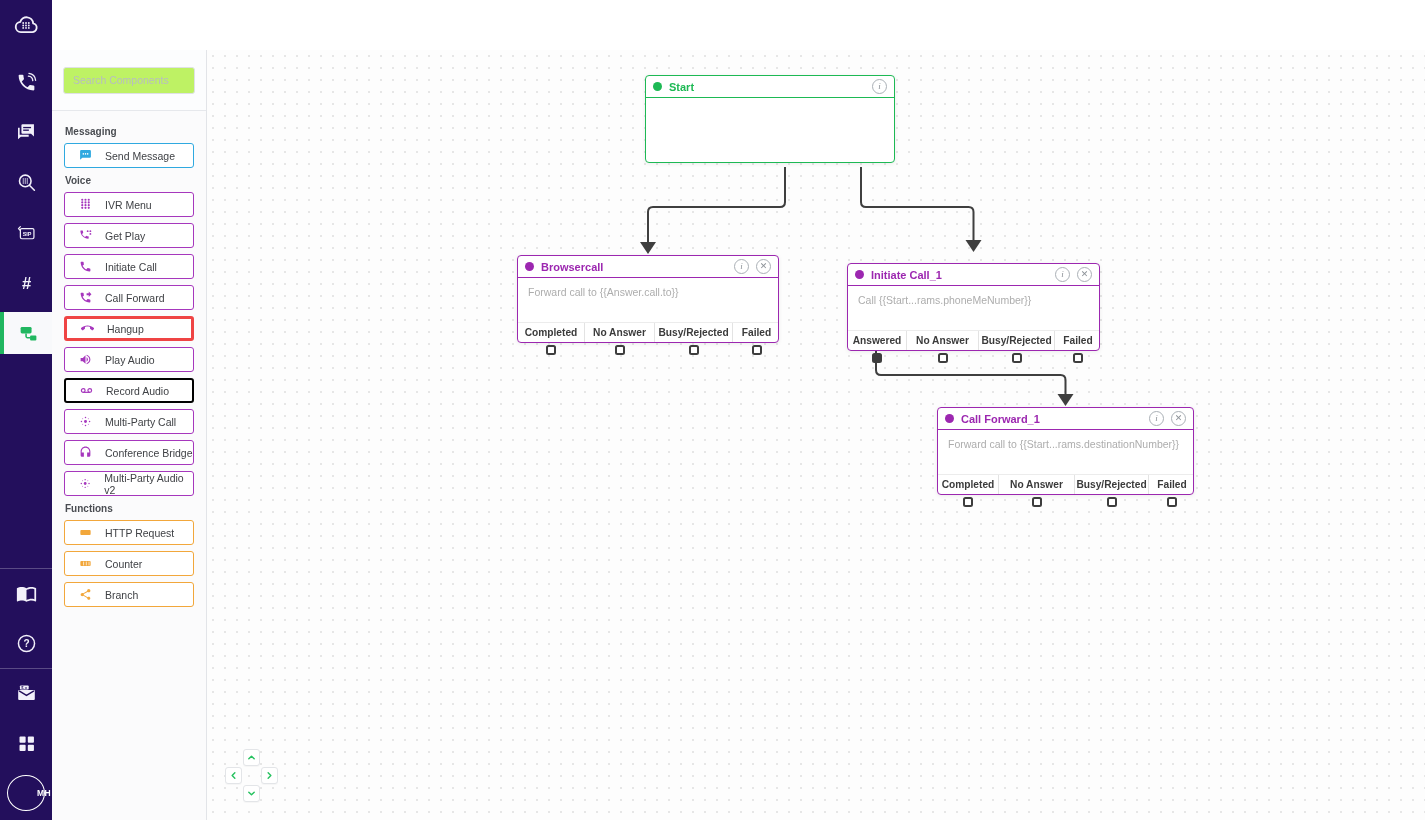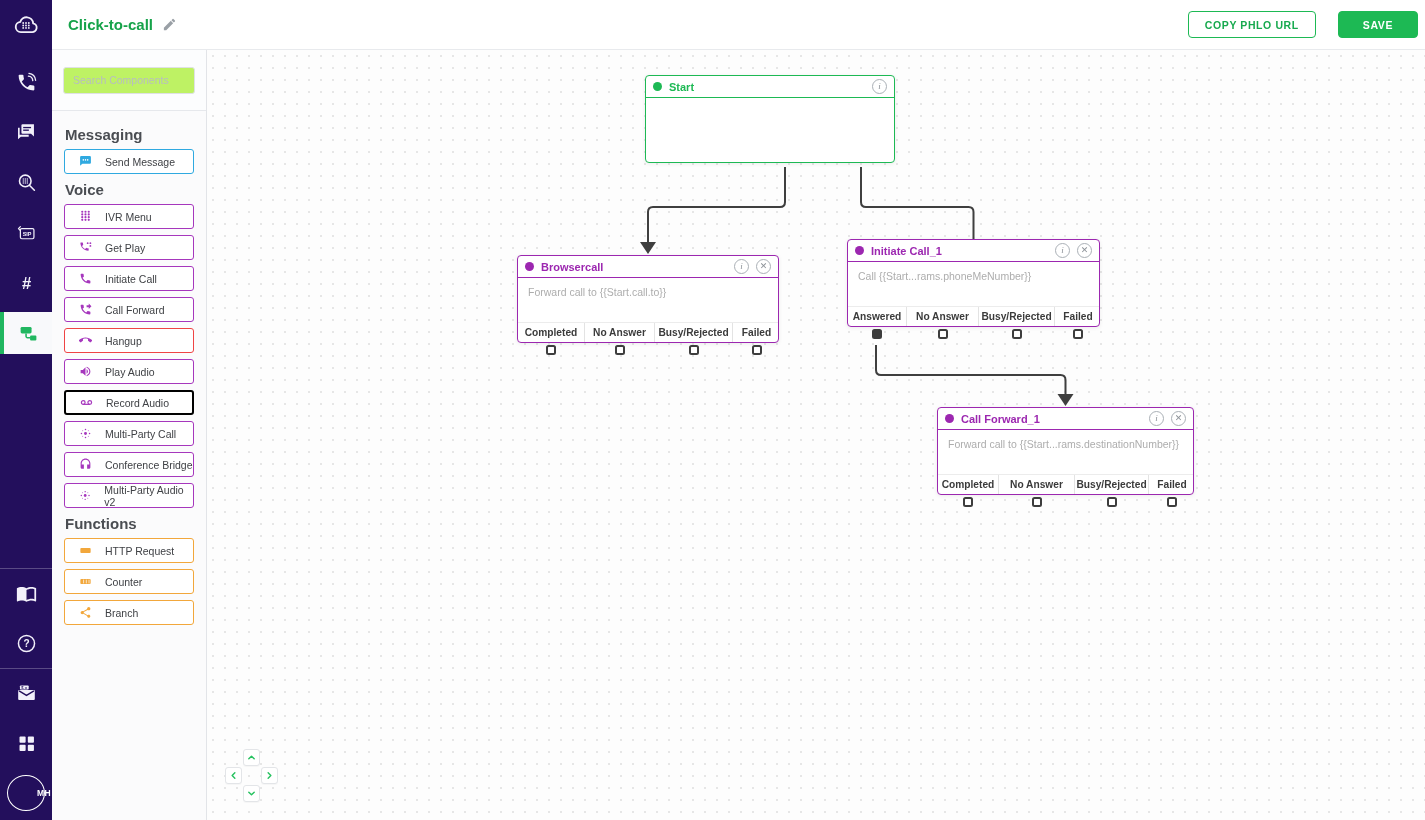--- a/index.html
+++ b/index.html
@@ -23,21 +23,21 @@
   .btn { font-family:"Liberation Sans",sans-serif; font-size:10.5px; font-weight:700; letter-spacing:0.6px; border-radius:4px; cursor:pointer; padding:0 18px; height:27px; }
   .btn-outline { background:#fff; border:1.5px solid #1db954; color:#17a94e; padding:0 16px; }
   .btn-solid { background:#1db954; border:1.5px solid #1db954; color:#fff; padding:0 24px; }
 
   
   .sidebar { position:absolute; left:52px; top:50px; width:155px; height:770px; background:#fbfbfc; border-right:1px solid #e2e4e8; z-index:10; }
   .search-wrap { height:61px; background:#fcfdfe; border-bottom:1px solid #e6e8ec; display:flex; align-items:center; justify-content:center; }
   .search-input { width:132px; height:27px; border:1px solid #dfe1e5; border-radius:3px; background:#bef264; font-size:10.5px; color:#555; padding:0 9px; outline:none; }
   .search-input::placeholder { color:#b7bcc2; }
   .comp-list { padding:8px 12px; }
-  .sec-label { font-size:15px; color:#4a4d52; font-weight:700; margin:7px 0 6px 1px; }
+  .sec-label { font-size:10px; color:#4a4d52; font-weight:700; margin:7px 0 6px 1px; }
   .comp-item { display:flex; align-items:center; height:25px; background:#fff; border-radius:3px; margin-bottom:6px; cursor:grab; padding-left:14px; gap:13px; }
   .comp-item .icn { width:13px; height:13px; }
   .comp-label { font-size:10.5px; color:#3f4145; }
 
   
   .canvas { position:absolute; left:207px; top:50px; width:1218px; height:770px; background:#fdfdfd;
             background-image:radial-gradient(#e6e6e6 1px, transparent 1.1px); background-size:12px 12px; }
   .wires { position:absolute; left:0; top:0; width:1218px; height:770px; pointer-events:none; }
 
   .node { position:absolute; min-height:88px; background:#fff; border-radius:4px; border:1.5px solid; box-shadow:0 1px 4px rgba(0,0,0,0.07); cursor:move; }
@@ -184,32 +184,20 @@
           </svg>
         </span>
       </div>
       <div class="rail-item" style="top:772px">
         <span class="avatar-circ">MH</span>
       </div>
       <div class="rail-div" style="top:568px"></div>
       <div class="rail-div" style="top:668px"></div>
     </nav>
 
-  <header class="topbar">
-    <div class="title">Click-to-call</div>
-    <span class="pencil icn">
-      <svg viewBox="0 0 24 24" fill="currentColor">
-          <path d="M3 17.25V21h3.75L17.81 9.94l-3.75-3.75L3 17.25zM20.71 7.04c.39-.39.39-1.02 0-1.41l-2.34-2.34a.9959.9959 0 0 0-1.41 0l-1.83 1.83 3.75 3.75 1.83-1.83z"></path>
-        </svg>
-    </span>
-    <div class="topbar-actions">
-      <button class="btn btn-outline">COPY PHLO URL</button>
-      <button class="btn btn-solid">SAVE</button>
-    </div>
-  </header>
 
   <aside class="sidebar">
     <div class="search-wrap">
       <input class="search-input" type="text" placeholder="Search Components" style="">
     </div>
     <div class="comp-list" id="comp-list">
   <div class="sec-label">Messaging</div>
 
     <div class="comp-item" style="border:1px solid #2fa9e0">
       <span class="icn" style="width:13px;height:13px;color:#2fa9e0">
@@ -265,21 +253,21 @@
     </div>
     <div class="comp-item" style="border:1px solid #a637bd">
       <span class="icn" style="width:13px;height:13px;color:#a637bd">
             <svg viewBox="0 0 24 24" fill="currentColor">
               <path d="M18 11l5-5-5-5v3h-4v4h4v3z"></path>
               <path d="M6.62 10.79c1.44 2.83 3.76 5.14 6.59 6.59l2.2-2.2c.27-.27.67-.36 1.02-.24 1.12.37 2.33.57 3.57.57.55 0 1 .45 1 1V20c0 .55-.45 1-1 1-9.39 0-17-7.61-17-17 0-.55.45-1 1-1h3.5c.55 0 1 .45 1 1 0 1.25.2 2.45.57 3.57.11.35.03.74-.25 1.02l-2.2 2.2z"></path>
             </svg>
           </span>
       <span class="comp-label">Call Forward</span>
     </div>
-    <div class="comp-item" style="border:1px solid #ef4444">
+    <div class="comp-item" style="border:3px solid #ef4444">
       <span class="icn" style="width:13px;height:13px;color:#a637bd">
             <svg viewBox="0 0 24 24" fill="currentColor">
               <path transform="rotate(135 12 12)" d="M6.62 10.79c1.44 2.83 3.76 5.14 6.59 6.59l2.2-2.2c.27-.27.67-.36 1.02-.24 1.12.37 2.33.57 3.57.57.55 0 1 .45 1 1V20c0 .55-.45 1-1 1-9.39 0-17-7.61-17-17 0-.55.45-1 1-1h3.5c.55 0 1 .45 1 1 0 1.25.2 2.45.57 3.57.11.35.03.74-.25 1.02l-2.2 2.2z"></path>
             </svg>
           </span>
       <span class="comp-label">Hangup</span>
     </div>
     <div class="comp-item" style="border:1px solid #a637bd">
       <span class="icn" style="width:13px;height:13px;color:#a637bd">
             <svg viewBox="0 0 24 24" fill="currentColor">
@@ -387,42 +375,42 @@
 
     </div>
   </div>
   <div class="node" style="left:310px;top:205px;width:262px;border-color:#9c27b0">
     <div class="node-head" style="border-bottom-color:#9c27b0">
       <span class="node-dot" style="background:#9c27b0"></span>
       <span class="node-title" style="color:#9c27b0">Browsercall</span>
       <span class="mini-ic info">i</span>
       <span class="mini-ic">✕</span>
     </div>
-    <div class="node-body">Forward call to {{Start.call.to}}</div>
+    <div class="node-body">Forward call to {{Answer.call.to}}</div>
     <div class="node-foot">
 
         <div class="out-cell" style="flex:0 0 66px">
           Completed
           <span class="port"></span>
         </div>
         <div class="out-cell" style="flex:0 0 70px">
           No Answer
           <span class="port"></span>
         </div>
         <div class="out-cell" style="flex:0 0 78px">
           Busy/Rejected
           <span class="port"></span>
         </div>
         <div class="out-cell" style="flex:0 0 48px">
           Failed
           <span class="port"></span>
         </div>
     </div>
   </div>
-  <div class="node" style="left:640px;top:189px;width:253px;border-color:#9c27b0">
+  <div class="node" style="left:640px;top:213px;width:253px;border-color:#9c27b0">
     <div class="node-head" style="border-bottom-color:#9c27b0">
       <span class="node-dot" style="background:#9c27b0"></span>
       <span class="node-title" style="color:#9c27b0">Initiate Call_1</span>
       <span class="mini-ic info">i</span>
       <span class="mini-ic">✕</span>
     </div>
     <div class="node-body">Call {{Start...rams.phoneMeNumber}}</div>
     <div class="node-foot">
 
         <div class="out-cell" style="flex:0 0 58px">

